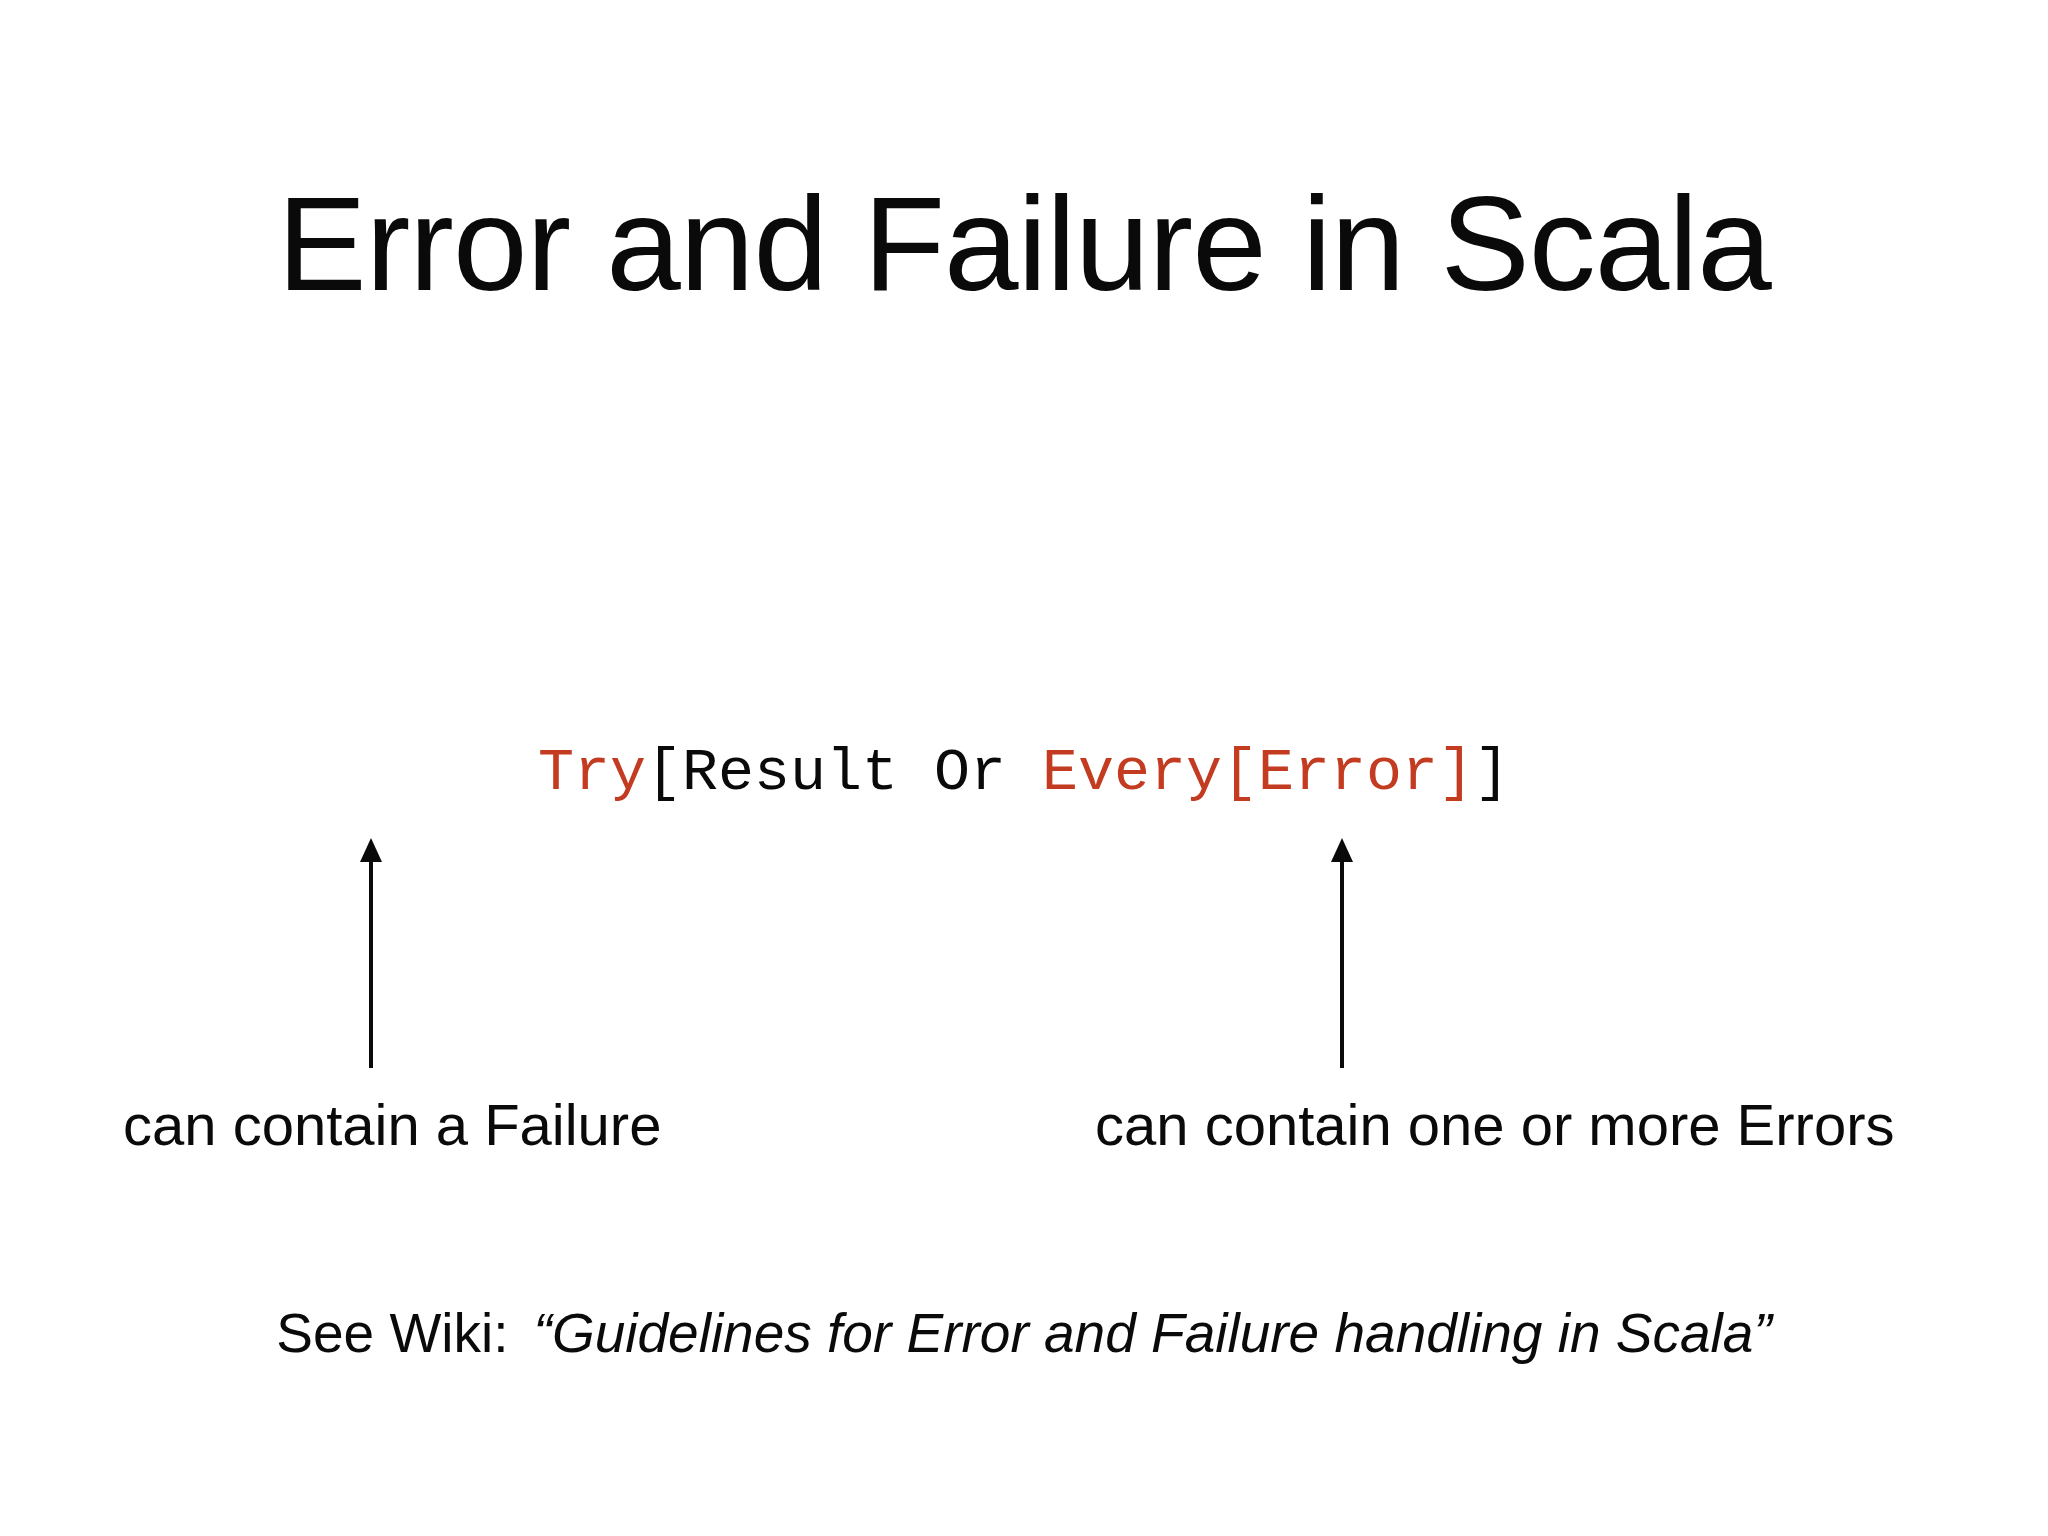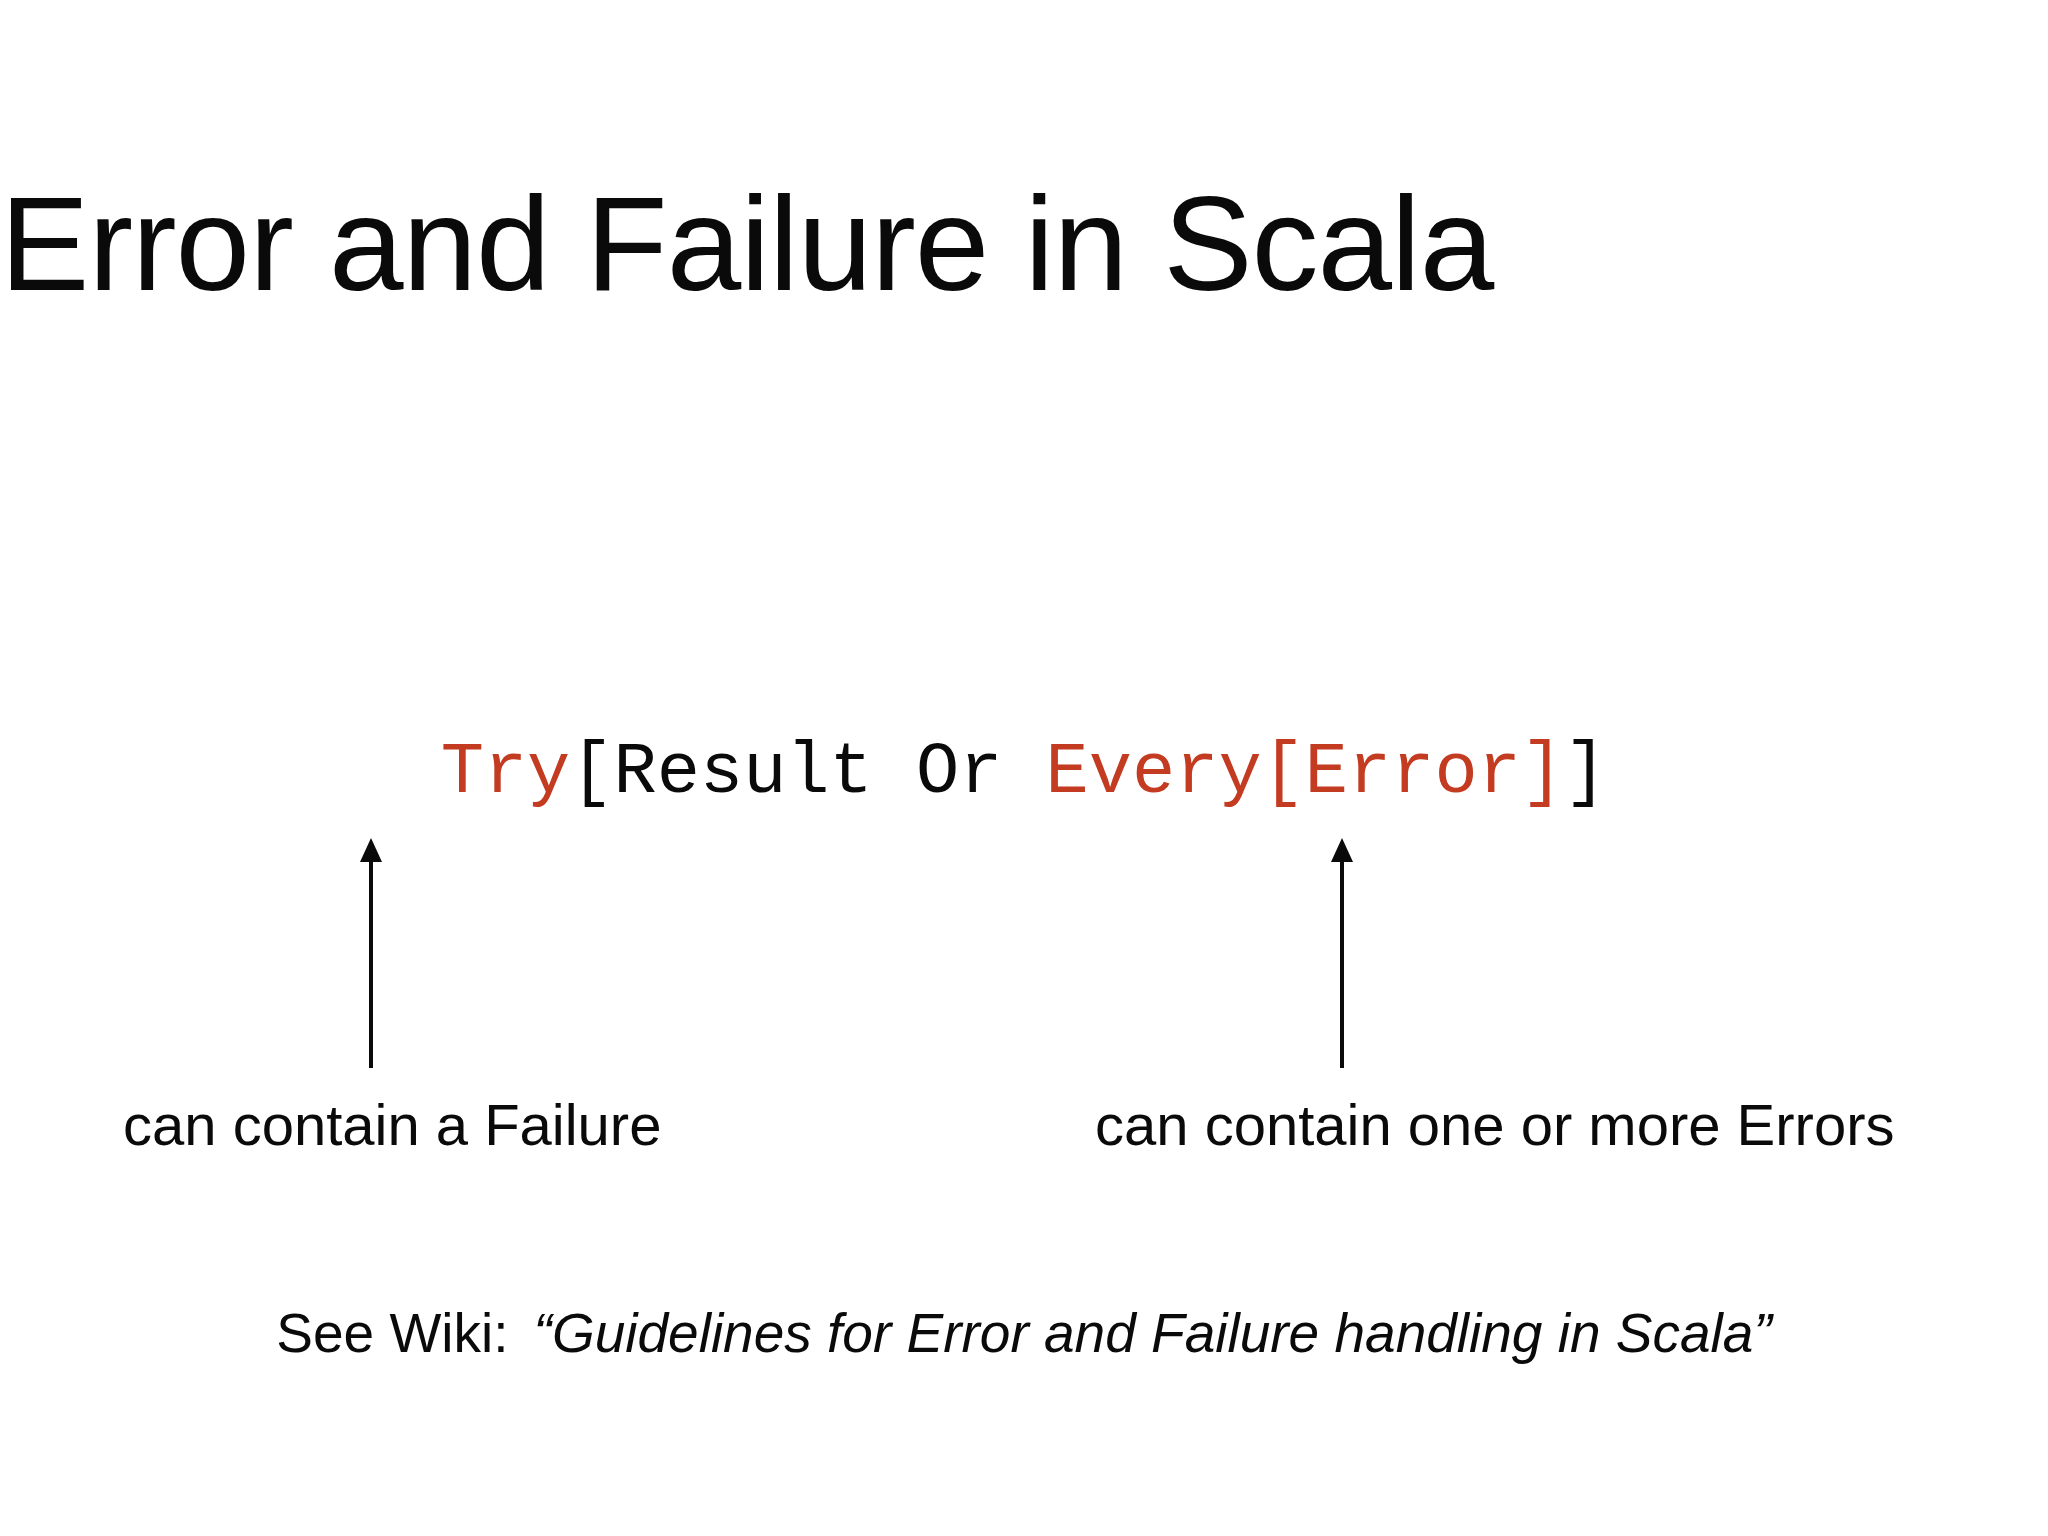--- a/index.html
+++ b/index.html
@@ -14,34 +14,35 @@
     background: var(--background, #ffffff);
     font-family: "Liberation Sans", sans-serif;
     color: var(--text, #0a0a0a);
     overflow: hidden;
   }
   .title {
     position: absolute;
     top: 75px;
     left: 0;
     width: 100%;
+    text-align: center;
     font-size: 134px;
     font-weight: 300;
     line-height: 158px;
     letter-spacing: -1px;
     color: var(--text, #0a0a0a);
   }
   .code-line {
     position: absolute;
     top: 723px;
     left: 0;
     width: 100%;
     text-align: center;
     font-family: "Liberation Mono", monospace;
-    font-size: 72px;
+    font-size: 60px;
     line-height: 100px;
     white-space: pre;
     color: var(--text, #0a0a0a);
   }
   .code-red {
     color: var(--code-red, #c33b21);
   }
   .up-arrow {
     position: absolute;
     top: 838px;

